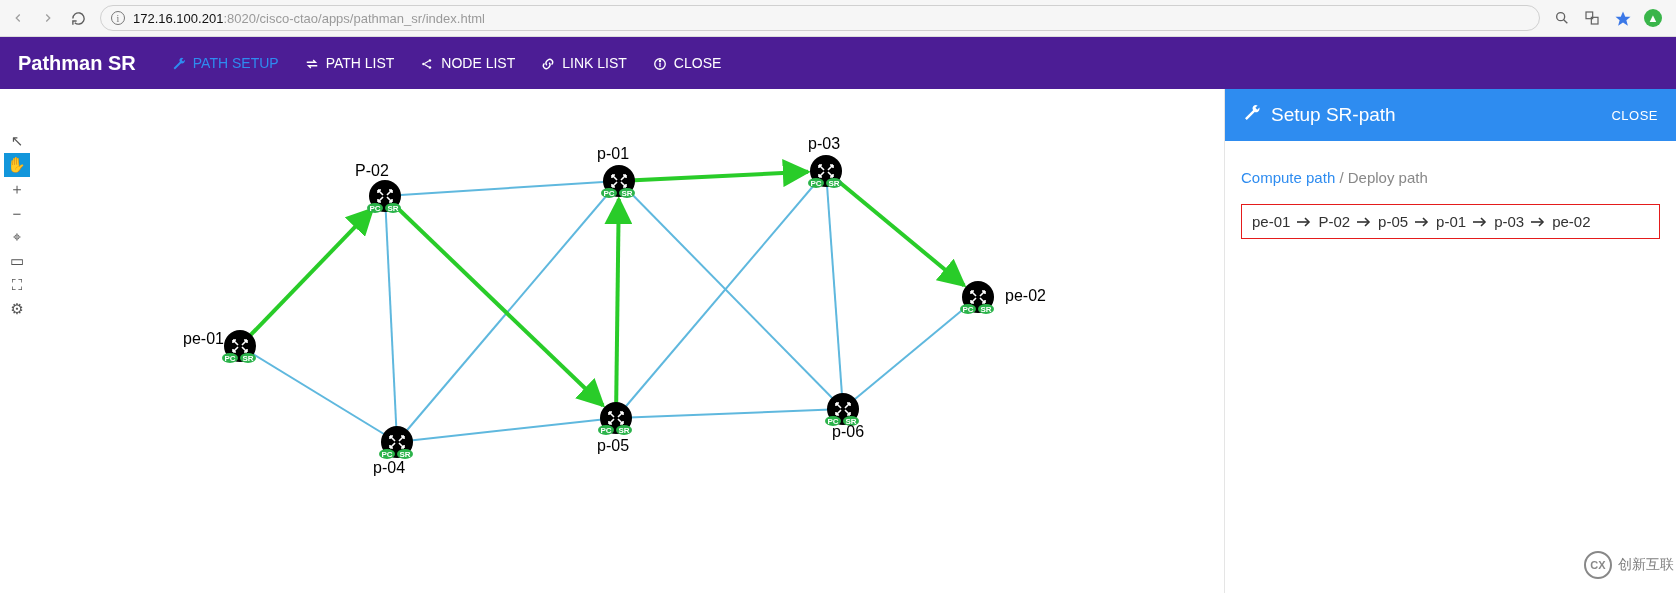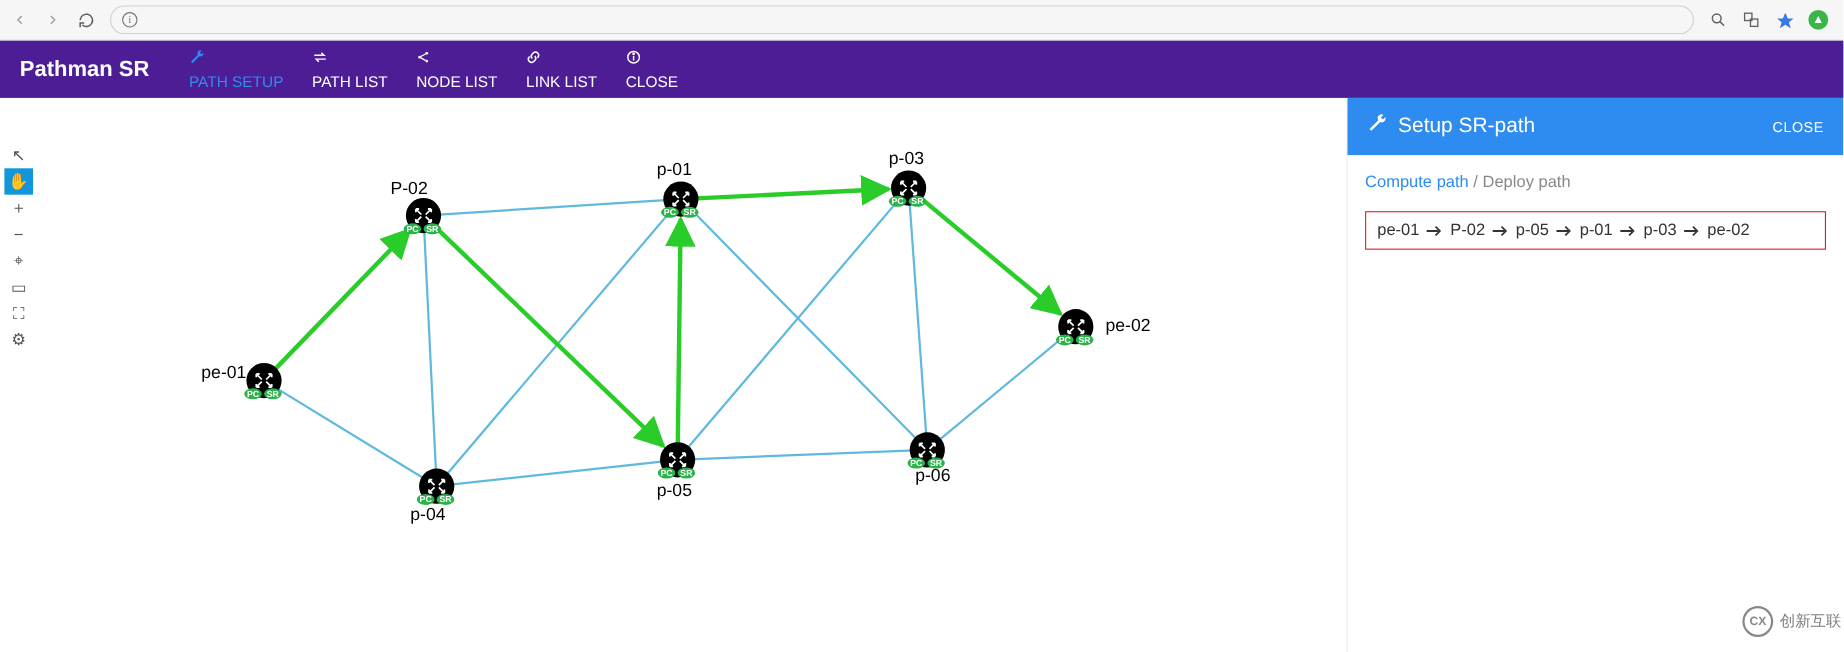--- a/index.html
+++ b/index.html
@@ -15,39 +15,39 @@
   .url-host { color:#111; }
   .url-subtle { color:#9a9a9a; }
   .chrome-right { display:flex; align-items:center; gap:14px; padding-right:4px; }
   .chrome-icon { width:16px; height:16px; color:#616161; }
   .star { color:#3b78e7; }
   .ext { width:18px;height:18px;border-radius:50%;background:#39b54a;color:#fff;display:flex;align-items:center;justify-content:center;font-size:11px;font-weight:bold; }
 
   
   .app-bar { height:52px; background:#4c1d95; color:#fff; display:flex; align-items:center; padding:0 18px; gap:26px; font-size:14px; }
   .app-title { font-size:20px; font-weight:bold; margin-right:10px; }
-  .app-tab { display:flex; align-items:flex-start; gap:7px; cursor:pointer;flex-direction:column; }
+  .app-tab { display:flex; align-items:flex-end; gap:7px; cursor:pointer; }
   .app-tab.active { color:#2e8cf0; }
   .app-tab .ico { width:14px; height:14px; display:inline-flex; align-items:center; justify-content:center; }
 
   
   .workspace { flex:1; display:flex; position:relative; overflow:hidden; }
   .canvas-wrap { flex:1; position:relative; background:#fff; }
   .side-tools { position:absolute; left:4px; top:40px; width:30px; display:flex; flex-direction:column; gap:0; z-index:5; }
   .tool { width:26px; height:24px; display:flex; align-items:center; justify-content:center; color:#555; font-size:15px; border:1px solid transparent; cursor:pointer; }
   .tool.sel { background:#1296db; color:#fff; }
   svg.topology { position:absolute; left:0; top:0; width:100%; height:100%; }
   .badge { font-size:8px; font-weight:bold; fill:#fff; }
 
   
   .panel { width:452px; background:#fff; border-left:1px solid #e5e5e5; display:flex; flex-direction:column; }
   .panel-head { height:52px; background:#2e8cf0; color:#fff; display:flex; align-items:center; justify-content:space-between; padding:0 18px; margin-top:0; }
   .panel-head .pt { display:flex; align-items:center; gap:10px; font-size:19px; }
   .panel-head .close { font-size:13px; letter-spacing:0.5px; cursor:pointer; }
-  .panel-body { padding:16px 16px; font-size:15px; color:#444; }
+  .panel-body { padding:28px 16px; font-size:15px; color:#444; }
   .bc { color:#888; margin-bottom:18px; }
   .bc .active { color:#2e8cf0; }
   .msg { color:#333; margin-bottom:14px; }
   .path-box { border:1.5px solid #e41b1b; padding:8px 10px; color:#333; font-size:15px; display:flex; flex-wrap:wrap; align-items:center; gap:6px; }
   .arrow { display:inline-flex; }
 
   .watermark { position:absolute; right:2px; bottom:14px; display:flex; align-items:center; gap:6px; color:#7e7e7e; font-size:14px; }
   .watermark .logo { width:28px;height:28px;border:2px solid #888;border-radius:50%;display:flex;align-items:center;justify-content:center;font-weight:bold;font-size:11px;color:#888; }
 </style>
 </head>
@@ -66,20 +66,21 @@
         </svg>
       </div>
   <div class="nav-btn enabled">
         <svg width="15" height="15" viewBox="0 0 24 24" fill="none" stroke="currentColor" stroke-width="2.2">
           <path d="M3 12a9 9 0 1 1 3 6.7"></path>
           <polyline points="3 22 3 16 9 16"></polyline>
         </svg>
       </div>
   <div class="url-box">
     <span class="url-info">i</span>
+    <span><span class="url-host">172.16.100.201</span><span class="url-subtle">:8020</span><span class="url-subtle">/cisco-ctao/apps/pathman_sr/index.html</span></span>
   </div>
   <div class="chrome-right">
     <span class="chrome-icon"><svg width="16" height="16" viewBox="0 0 24 24" fill="none" stroke="currentColor" stroke-width="2">
             <circle cx="10" cy="10" r="6"></circle>
             <line x1="20" y1="20" x2="14.5" y2="14.5"></line>
           </svg></span>
     <span class="chrome-icon"><svg width="16" height="16" viewBox="0 0 24 24" fill="none" stroke="currentColor" stroke-width="1.8">
             <rect x="3" y="3" width="10" height="10"></rect>
             <rect x="11" y="11" width="10" height="10"></rect>
           </svg></span>

